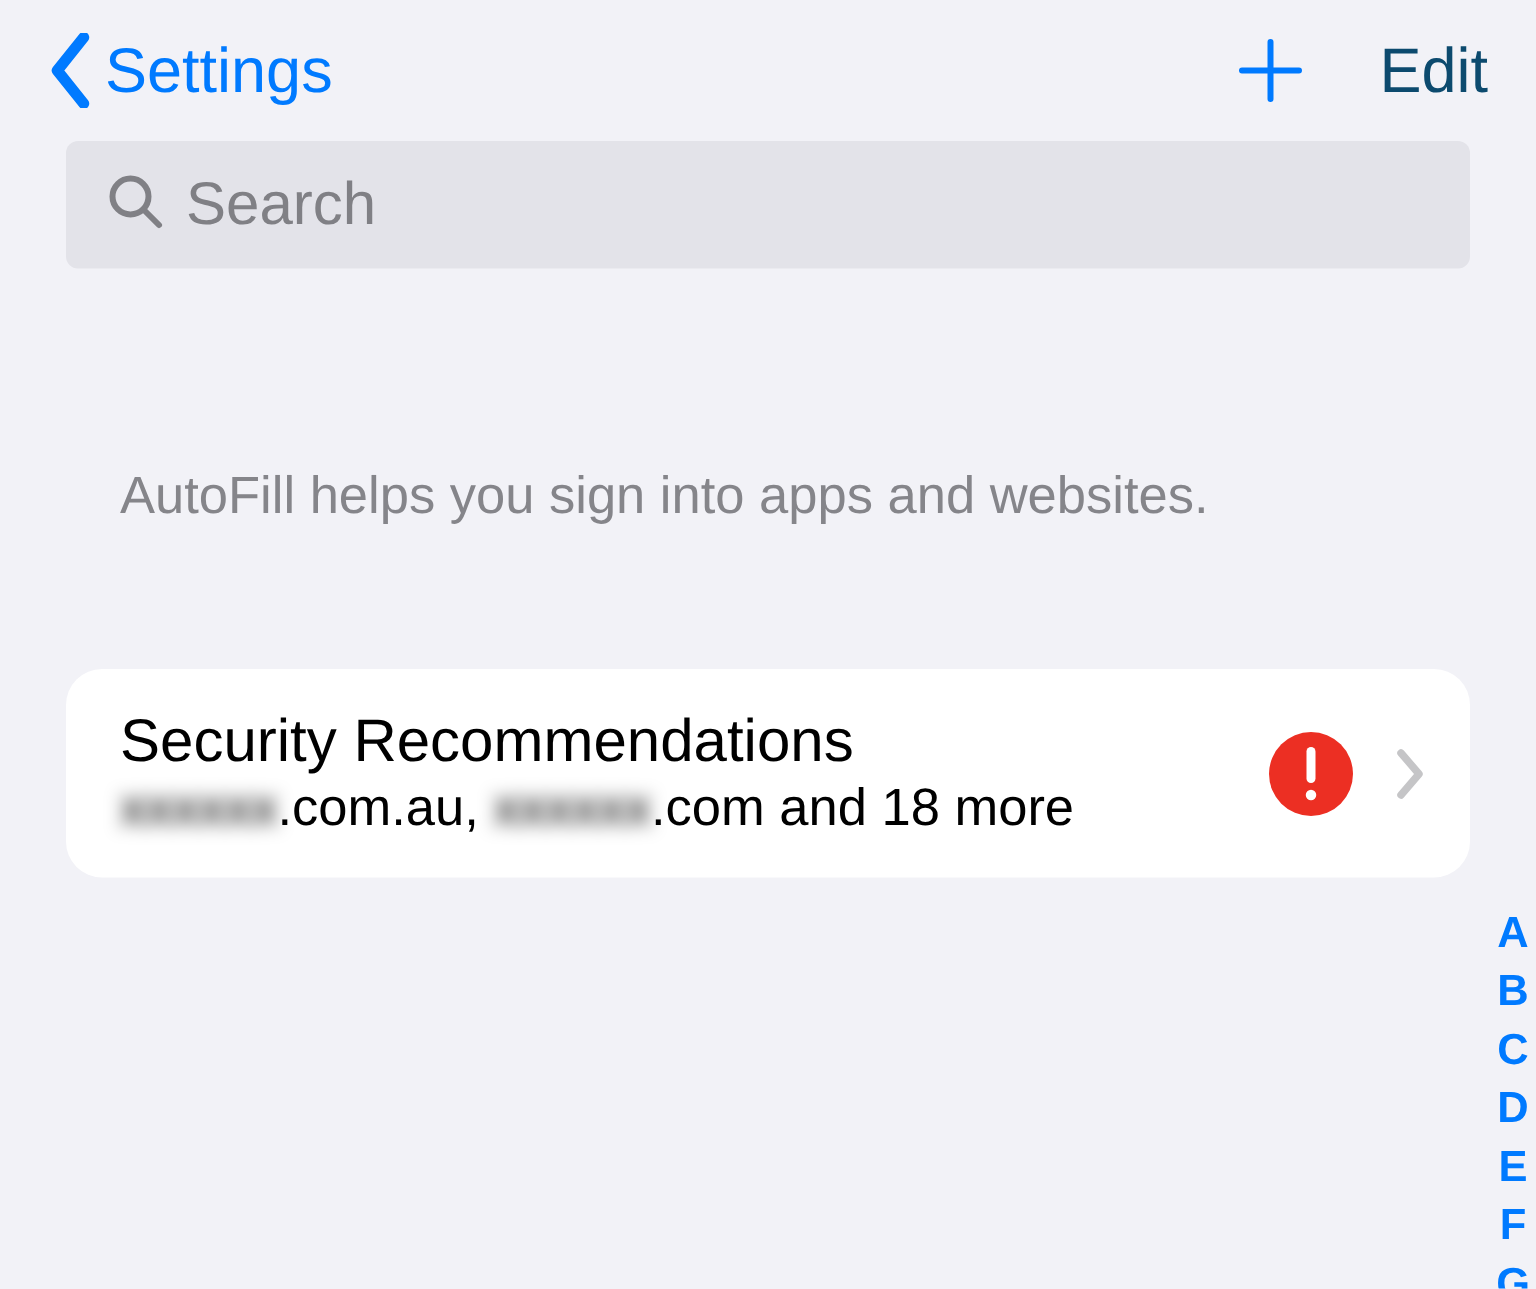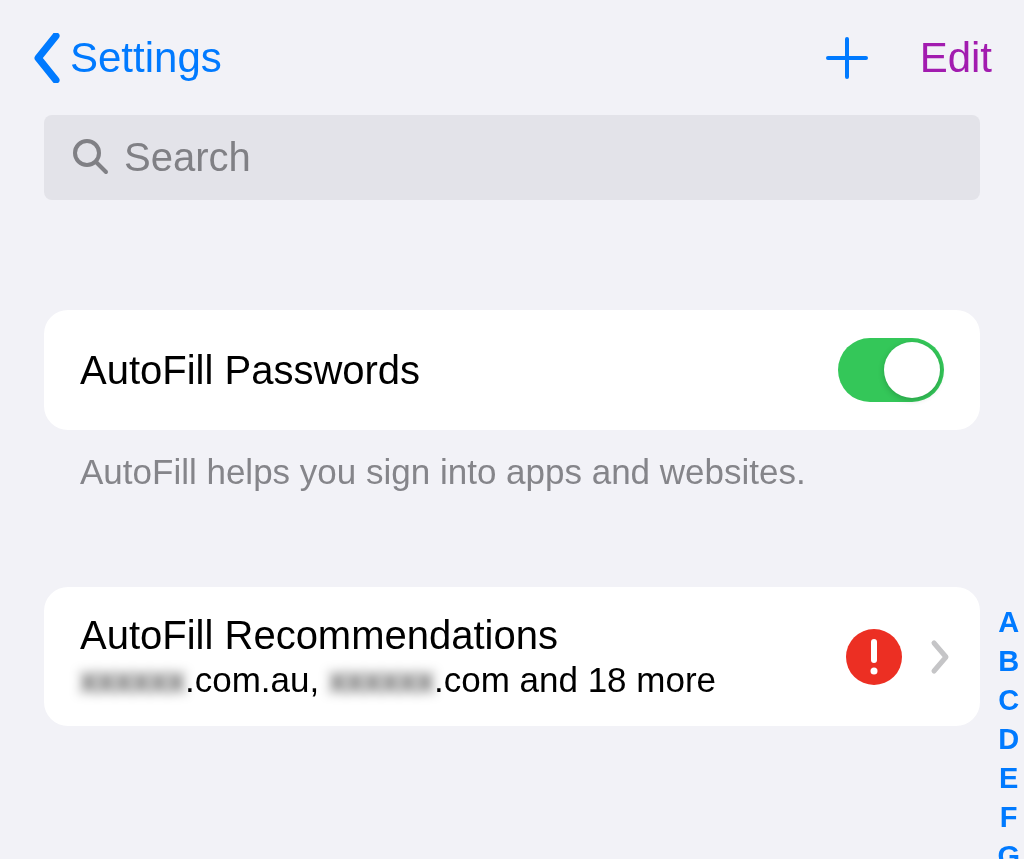--- a/index.html
+++ b/index.html
@@ -14,21 +14,21 @@
       width: 1024px;
       height: 859px;
       overflow: hidden;
       position: relative;
     }
     .nav-bar {
       display: flex;
       align-items: center;
       justify-content: space-between;
       padding: 30px 32px;
-      height: 115px;
+      height: 94px;
     }
     .nav-left {
       display: flex;
       align-items: center;
       gap: 8px;
       color: #007aff;
       font-size: 42px;
       font-weight: 400;
     }
     .back-chevron {
@@ -45,21 +45,21 @@
       transform: translateX(-50%);
       font-size: 42px;
       font-weight: 600;
       color: #000;
       letter-spacing: -0.5px;
     }
     .nav-right {
       display: flex;
       align-items: center;
       gap: 50px;
-      color: #a21caf;
+      color: #0c4a6e;
       font-size: 42px;
     }
     .plus-icon {
       display: inline-flex;
       align-items: center;
     }
     .plus-icon svg {
       width: 46px;
       height: 46px;
     }
@@ -227,36 +227,28 @@
       <svg viewBox="0 0 40 40">
           <circle cx="17" cy="17" r="12" stroke="#808085" stroke-width="4" fill="none"></circle>
           <path d="M26 26 L36 36" stroke="#808085" stroke-width="4" stroke-linecap="round"></path>
         </svg>
     </span>
     <input class="search-input" type="text" placeholder="Search" style="">
   </div>
 </div>
 
 <div class="section">
-  <div class="card">
-    <div class="row">
-      <span class="row-title">AutoFill Passwords</span>
-      <div class="toggle">
-        <div class="toggle-knob"></div>
-      </div>
-    </div>
-  </div>
   <div class="section-footer">AutoFill helps you sign into apps and websites.</div>
 </div>
 
 <div class="section2">
   <div class="card">
     <div class="row-2">
       <div class="row-2-text">
-        <div class="row-2-title">AutoFill Recommendations</div>
+        <div class="row-2-title">Security Recommendations</div>
         <div class="row-2-sub">
           <span class="blur">xxxxxx</span><span>.com.au, </span><span class="blur">xxxxxx</span><span>.com and 18 more</span>
         </div>
       </div>
       <div class="alert-badge">
         <svg viewBox="0 0 12 36">
             <rect x="3" y="0" width="6" height="24" rx="3" fill="#fff"></rect>
             <circle cx="6" cy="32" r="3.5" fill="#fff"></circle>
           </svg>
       </div>

